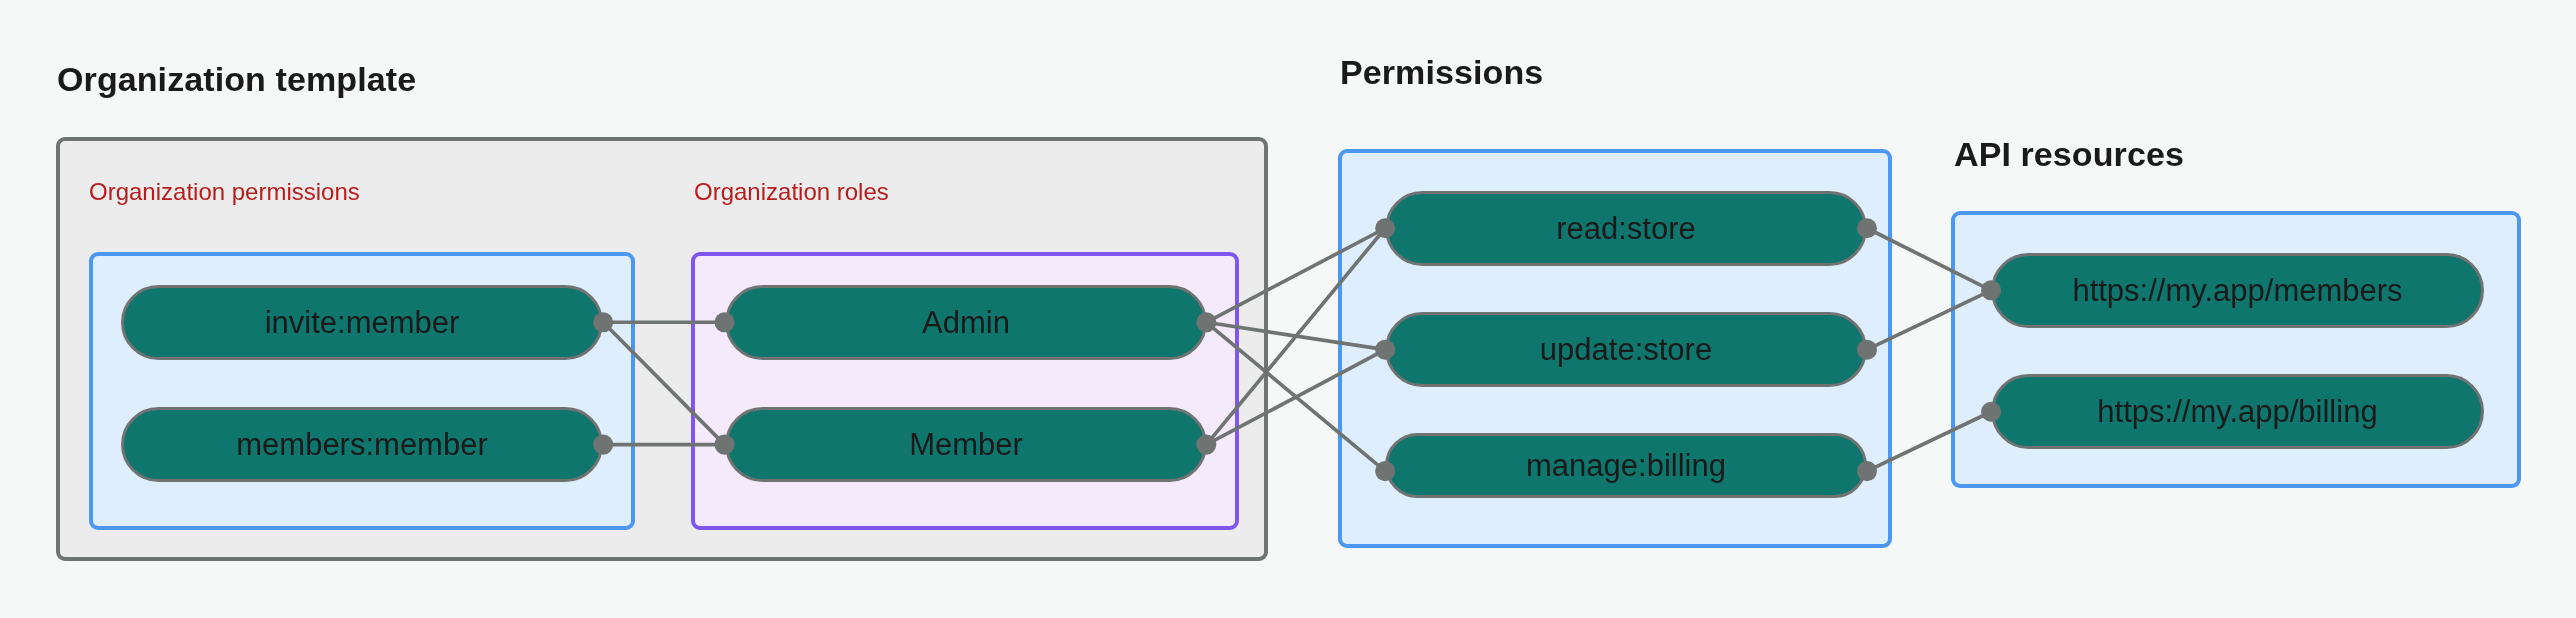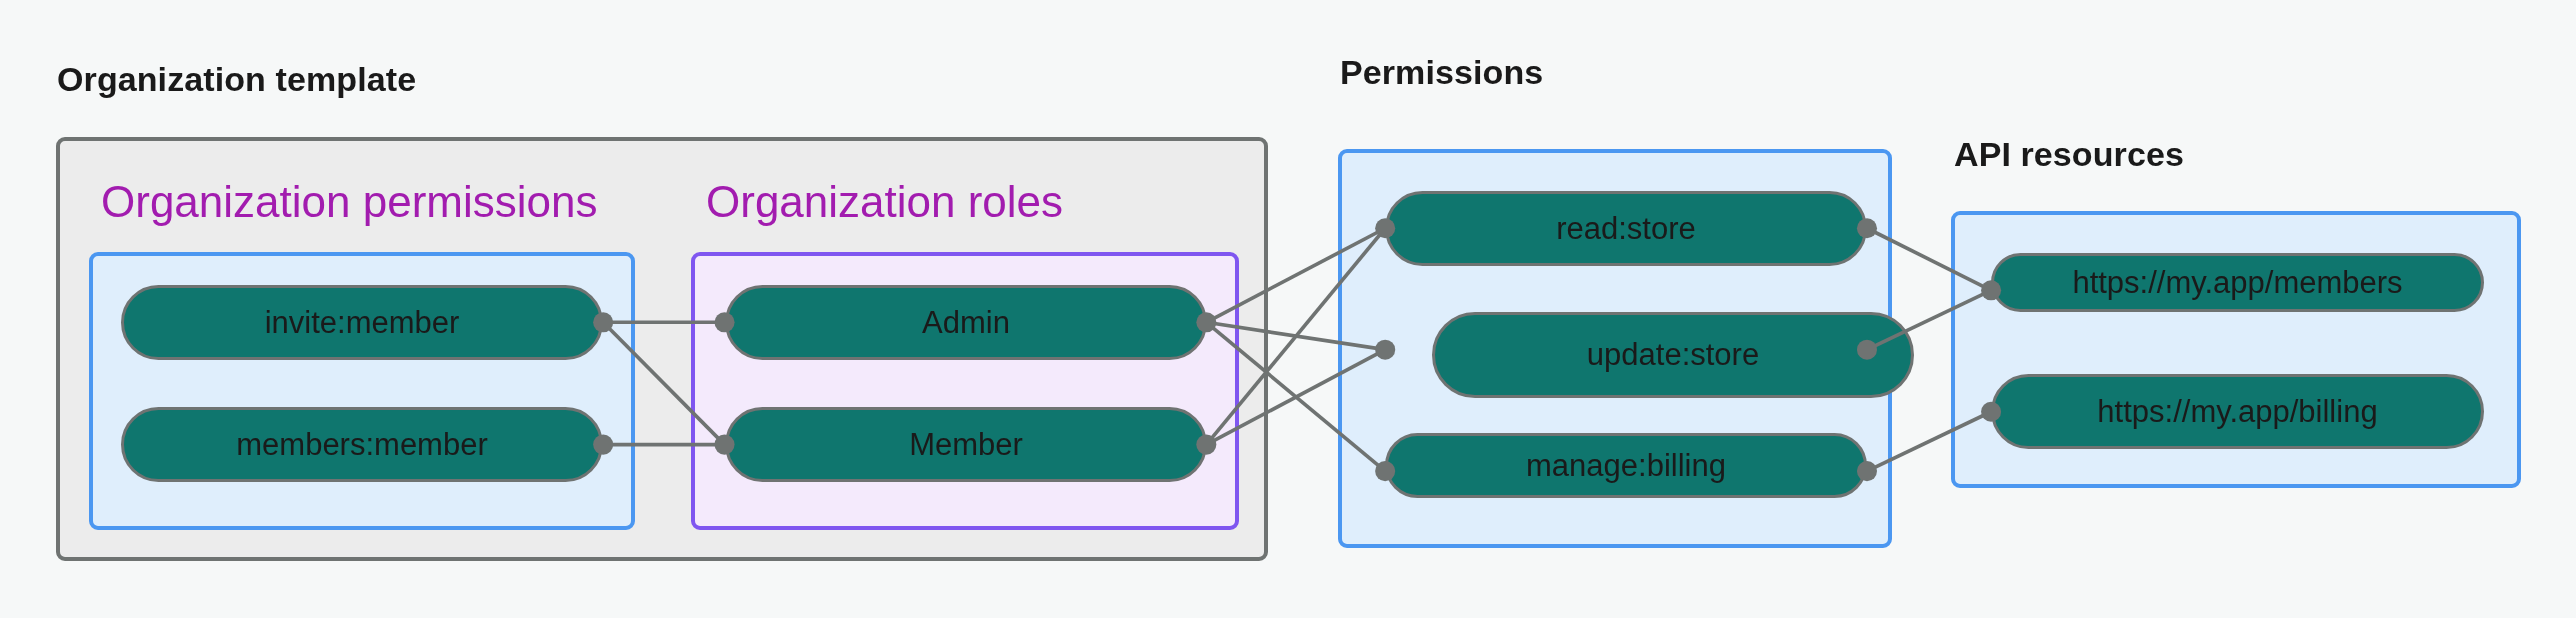--- a/index.html
+++ b/index.html
@@ -46,25 +46,24 @@
     border: 4.6px solid #4b97f1;
   }
   .purple-box {
     background: #f4eafc;
     border: 4.6px solid #7f56f0;
   }
 
   
   .sub-heading {
     position: absolute;
-    font-size: 44px;
+    font-size: 24px;
     line-height: 1;
-    color: #a21caf;
+    color: #b91c1c;
     white-space: nowrap;
-    margin-left: 12px;
   }
 
   
   .node {
     position: absolute;
     box-sizing: border-box;
     background: #0f766e;
     border: 3.7px solid #6f7372;
     border-radius: 912px;
     display: flex;
@@ -116,27 +115,27 @@
       </div>
       <div class="node" style="left: 725px; top: 285px; width: 482px; height: 75px;">
         <span>Admin</span>
       </div>
       <div class="node" style="left: 725px; top: 407px; width: 482px; height: 75px;">
         <span>Member</span>
       </div>
       <div class="node" style="left: 1385px; top: 191px; width: 482px; height: 75px;">
         <span>read:store</span>
       </div>
-      <div class="node" style="left: 1432px; top: 312px; width: 482px; height: 86px;">
+      <div class="node" style="left: 1385px; top: 312px; width: 482px; height: 75px;">
         <span>update:store</span>
       </div>
       <div class="node" style="left: 1385px; top: 433px; width: 482px; height: 65px;">
         <span>manage:billing</span>
       </div>
-      <div class="node" style="left: 1991px; top: 253px; width: 493px; height: 59px; align-items: center;">
+      <div class="node" style="left: 1991px; top: 253px; width: 493px; height: 75px; align-items: center;">
         <span>https://my.app/members</span>
       </div>
       <div class="node" style="left: 1991px; top: 374px; width: 493px; height: 75px;">
         <span>https://my.app/billing</span>
       </div>
     </div>
 
   <svg id="edges" viewBox="0 0 2823 678" preserveAspectRatio="none">
       <line x1="661" y1="353" x2="794" y2="353" stroke="#6f7372" stroke-width="4"></line>
       <line x1="661" y1="353" x2="794" y2="487" stroke="#6f7372" stroke-width="4"></line>

